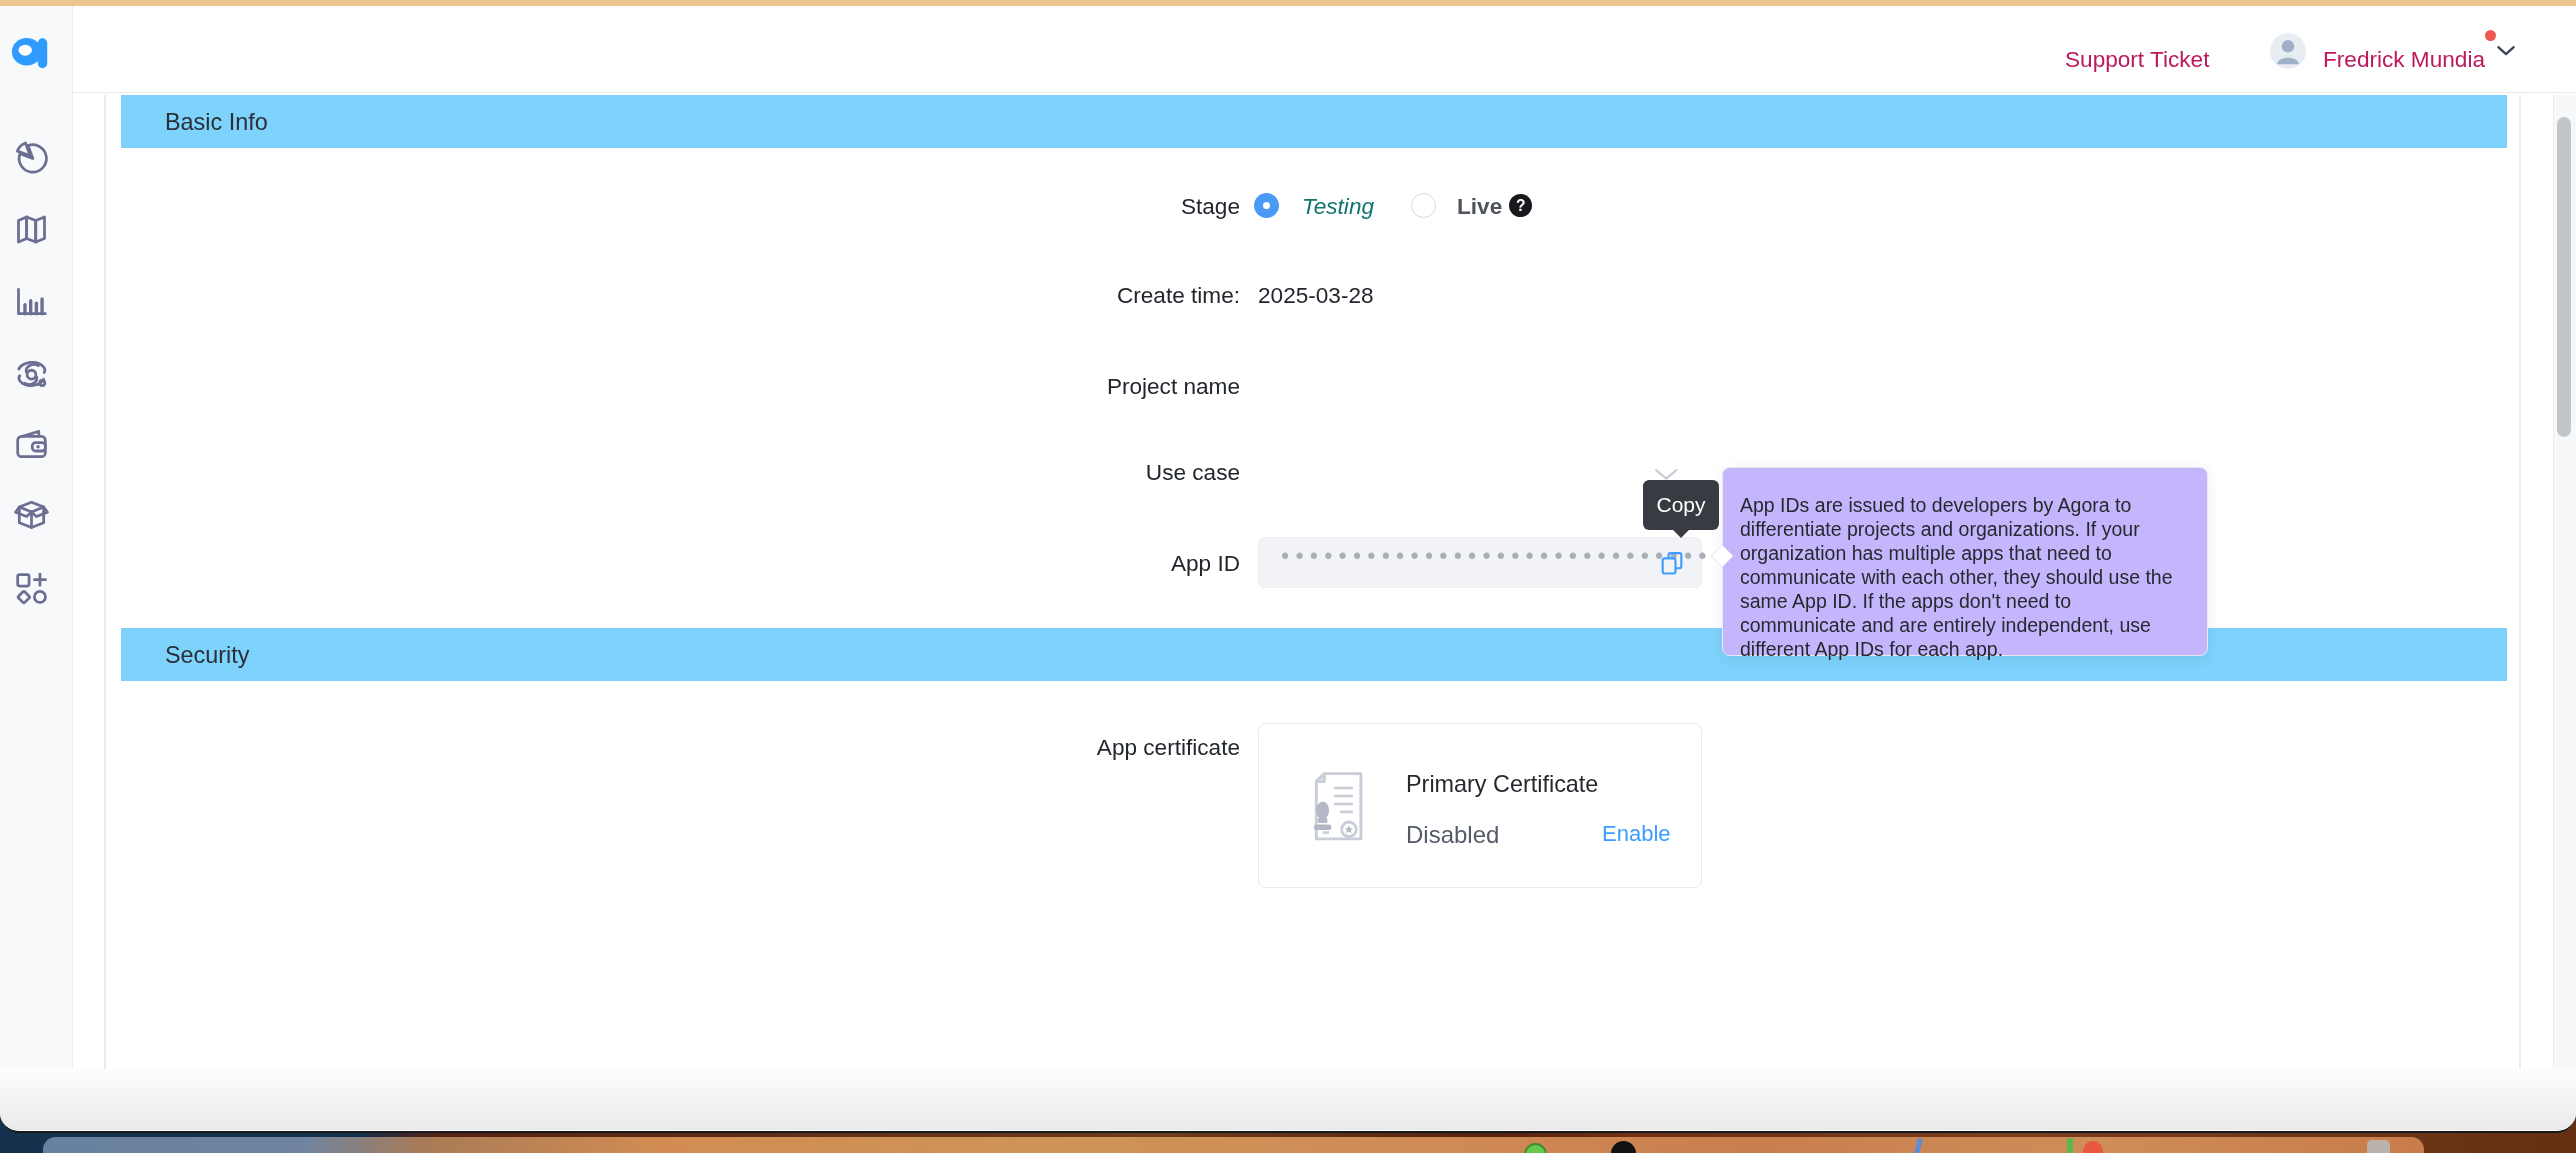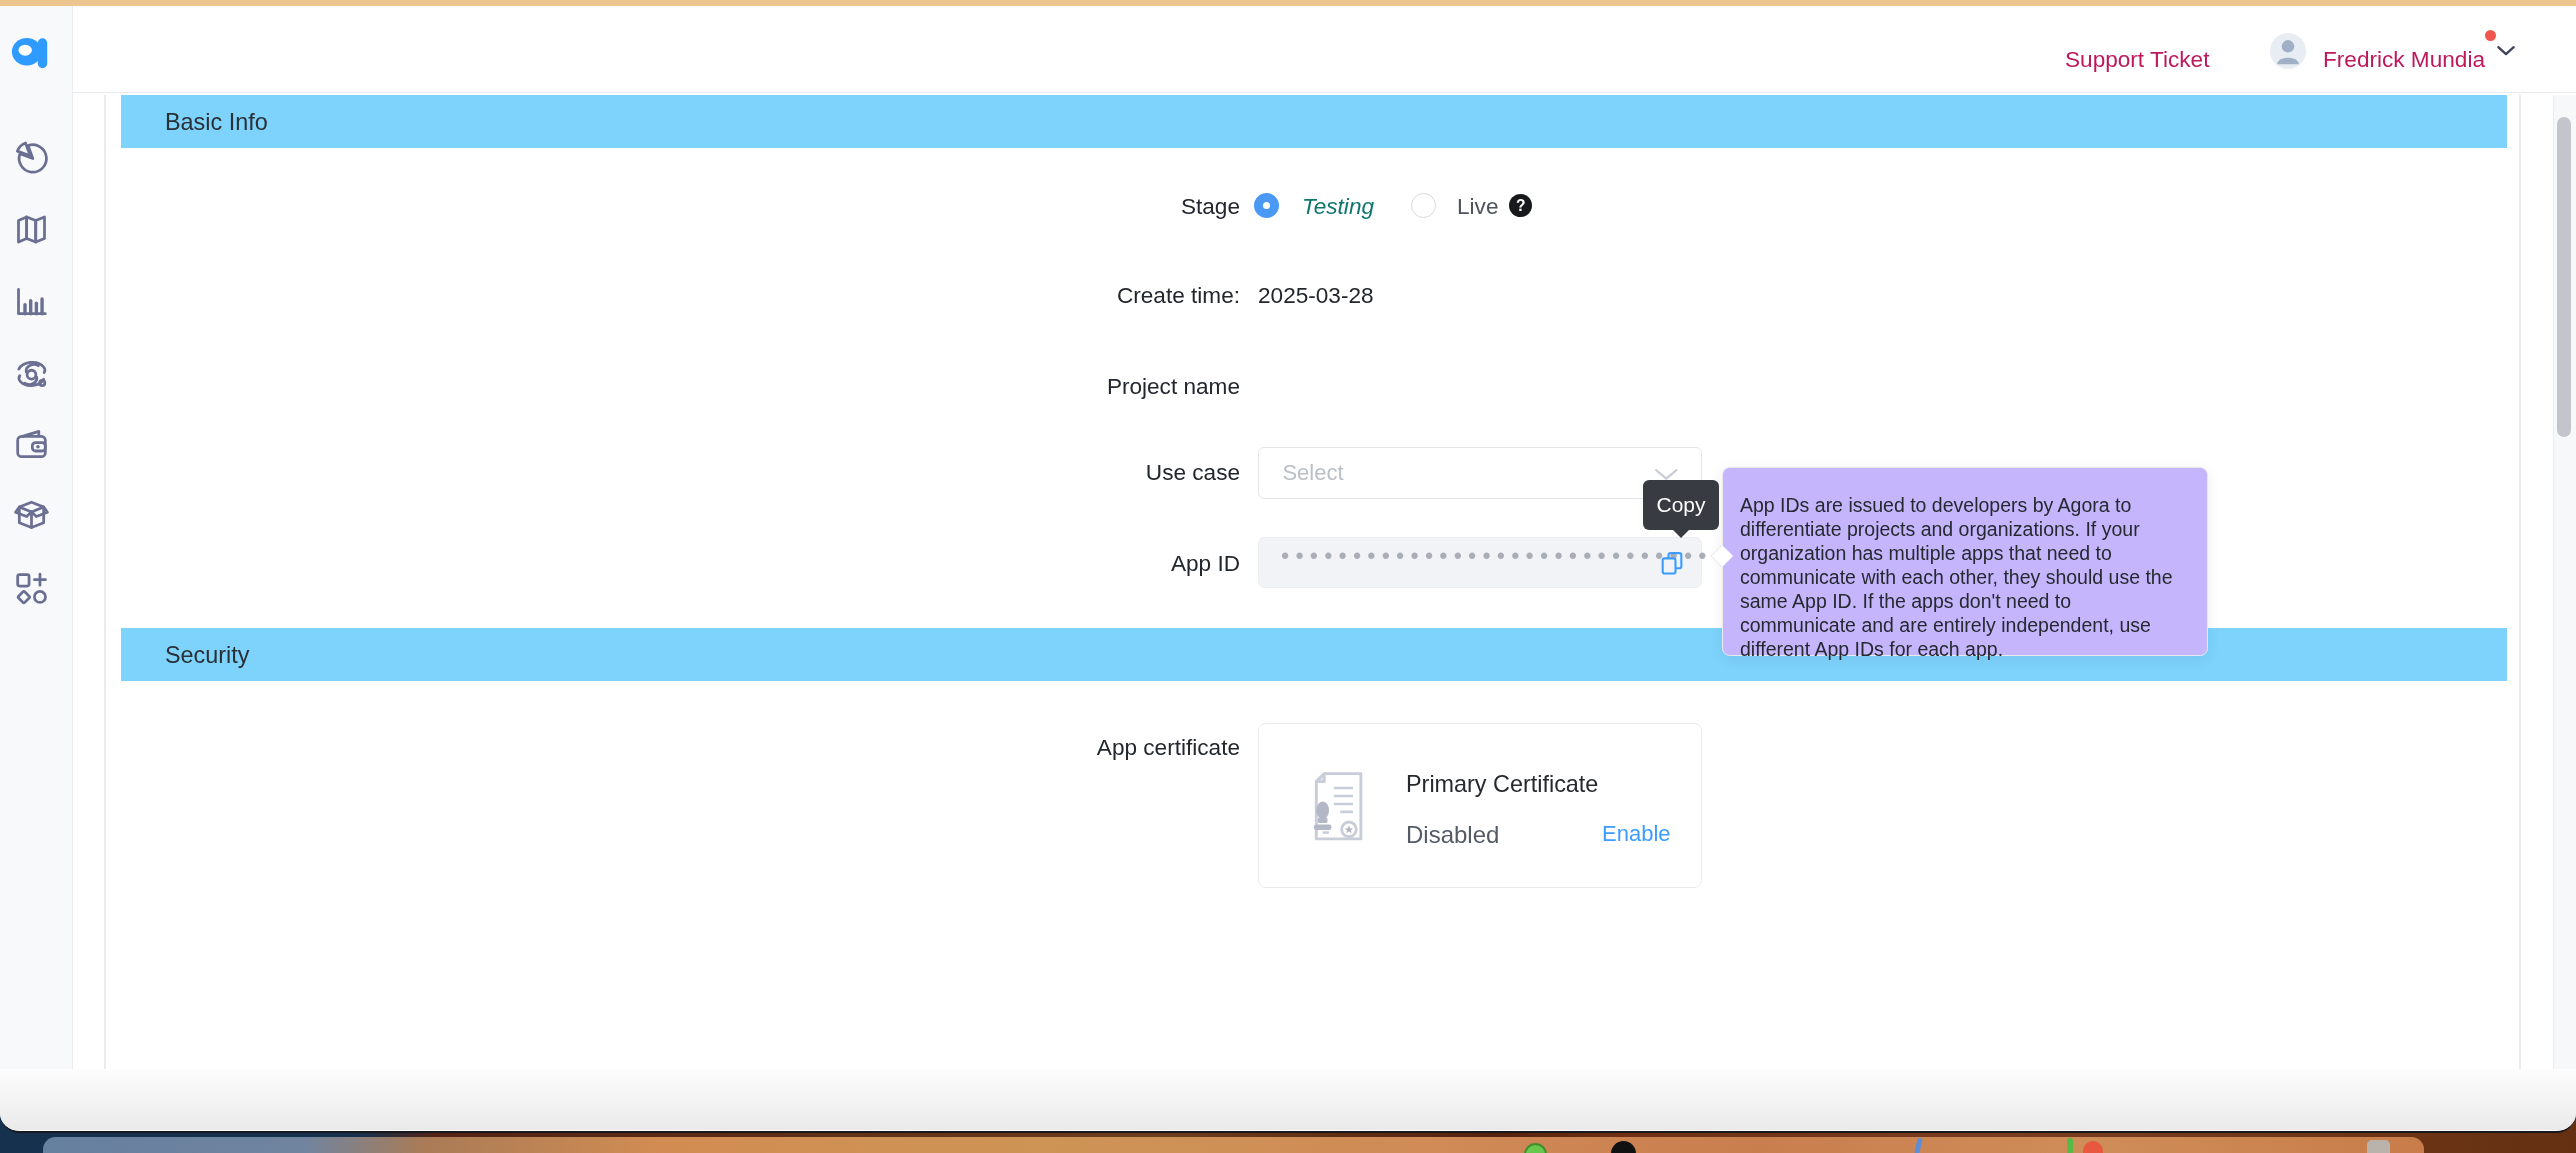--- a/index.html
+++ b/index.html
@@ -178,32 +178,29 @@
   <div id="scroll-thumb" class="abs"></div>
 
   <div class="abs band" style="top:95px;">
     <div class="band-title">Basic Info</div>
   </div>
 
   <div class="abs row-label" style="left:912px;top:194px;">Stage</div>
   <div class="abs radio on" style="left:1254px;top:193px;"></div>
   <div class="abs" style="left:1302px;top:194px;font-size:22.6px;color:#0f766e;font-style:italic;">Testing</div>
   <div class="abs radio off" style="left:1411px;top:193px;"></div>
-  <div class="abs" style="left:1457px;top:194px;font-size:22.6px;color:#4e535c;">Live</div>
+  <div class="abs" style="left:1457px;top:194px;font-size:22.6px;color:#4e535c;font-weight:bold;">Live</div>
   <div class="abs help" style="left:1509px;top:194px;">?</div>
 
   <div class="abs row-label" style="left:912px;top:283px;">Create time:</div>
   <div class="abs" style="left:1258px;top:283px;font-size:22.6px;color:#22262d;">2025-03-28</div>
 
   <div class="abs row-label" style="left:912px;top:374px;">Project name</div>
 
   <div class="abs row-label" style="left:912px;top:460px;">Use case</div>
-  <div id="usecase-select" class="abs">
-    <span>Select</span>
-  </div>
   <div class="abs" style="left:1653px;top:467px;">
     <svg width="26.5" height="15.6" viewBox="0 0 34 20">
         <path d="M4 4 L17 15 L30 4" fill="none" stroke="#c9ced6" stroke-width="3" stroke-linecap="round" stroke-linejoin="round"></path>
       </svg>
   </div>
 
   <div class="abs row-label" style="left:912px;top:551px;">App ID</div>
   <div id="appid-field" class="abs">
     <span id="appid-dots">••••••••••••••••••••••••••••••••</span>
   </div>

